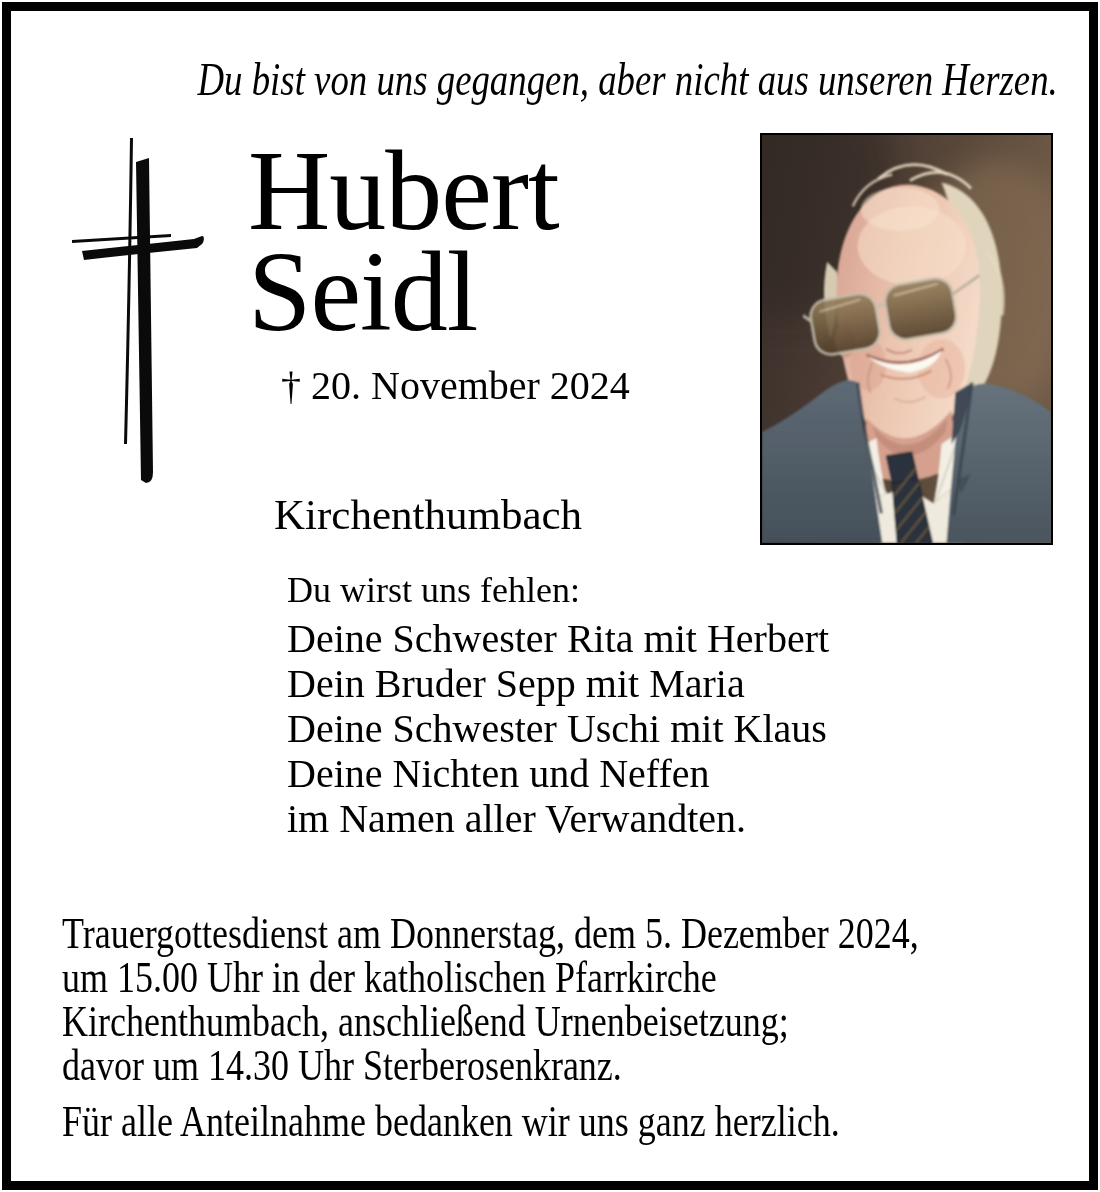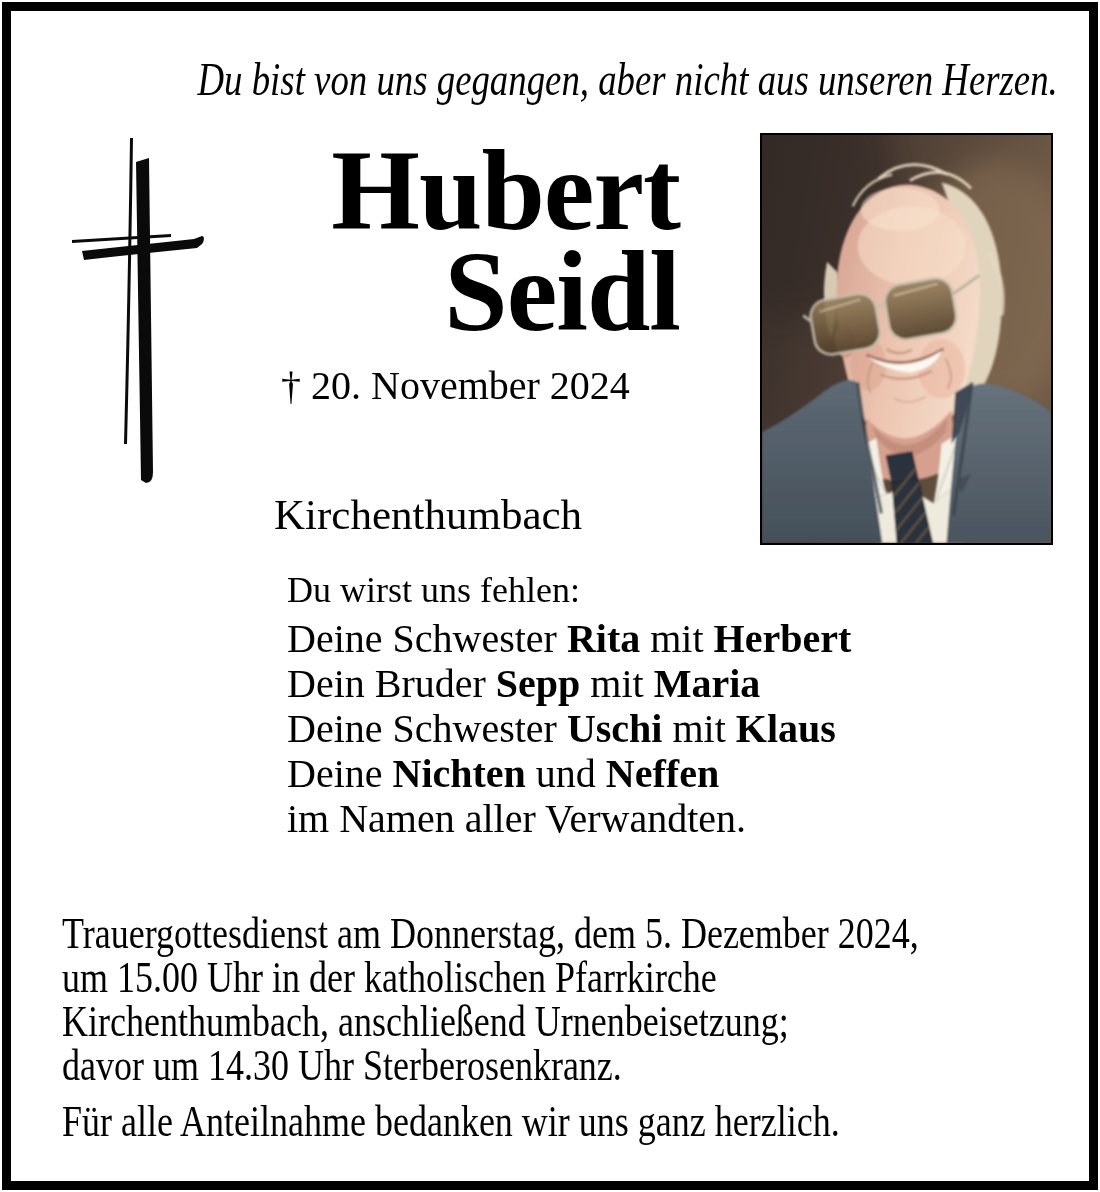--- a/index.html
+++ b/index.html
@@ -32,23 +32,23 @@
     transform: scaleX(0.80);
     transform-origin: 50% 50%;
   }
   .cross {
     position: absolute;
     left: 58px; top: 124px;
     width: 150px; height: 370px;
   }
   .name-block {
     position: absolute;
-    left: 240px; top: 140px; width: 440px;
-    text-align: right;
-    font-weight: bold;
+    left: 248px; top: 140px; width: 440px;
+    text-align: left;
+    font-weight: normal;
     font-size: 114px;
     line-height: 101px;
     letter-spacing: -1px;
     white-space: nowrap;
   }
   .vitals {
     position: absolute;
     left: 281px; top: 363px;
     font-size: 40px;
     line-height: 46px;
@@ -77,21 +77,21 @@
     font-size: 36px;
     white-space: nowrap;
   }
   .family {
     position: absolute;
     left: 287px; top: 616px;
     font-size: 40px;
     line-height: 45px;
     white-space: nowrap;
   }
-  .family b { font-weight: bold; }
+  .family b { font-weight: normal; }
   .condensed {
     font-size: 45px;
     line-height: 44px;
     transform: scaleX(0.8);
     transform-origin: 0 0;
     white-space: nowrap;
   }
   .service {
     position: absolute;
     left: 62px; top: 911px;

